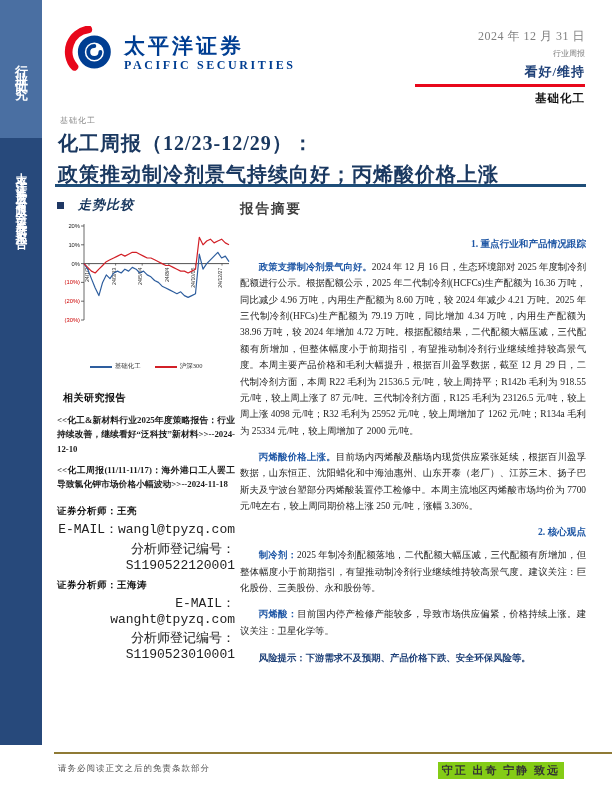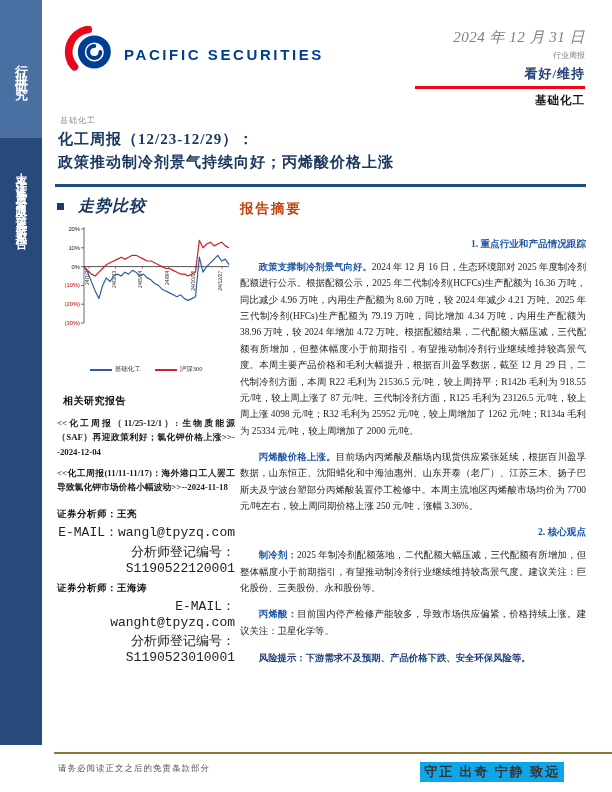--- a/index.html
+++ b/index.html
@@ -11,57 +11,57 @@
                display:flex;align-items:center;justify-content:center;}
   .sidebar-bottom{position:absolute;left:0;top:138px;width:42px;height:607px;background:#27497b;
                display:flex;align-items:flex-start;justify-content:center;padding-top:26px;box-sizing:border-box;}
   .v-text{writing-mode:vertical-rl;text-orientation:upright;color:#fff;font-weight:bold;}
   .v-top{font-size:13px;letter-spacing:7px;}
   .v-bottom{font-size:11.5px;letter-spacing:4px;font-weight:600;}
   
   .logo{position:absolute;left:64px;top:26px;display:flex;align-items:center;}
   .logo-text{margin-left:8px;}
   .logo-cn{font-size:21px;font-weight:bold;color:#003e92;letter-spacing:3px;line-height:1.1;}
-  .logo-en{font-size:15px;font-weight:bold;color:#003e92;letter-spacing:2.6px;
-           font-family:Liberation Sans, sans-serif;}
+  .logo-en{font-size:12px;font-weight:bold;color:#003e92;letter-spacing:2.6px;
+           font-family:Liberation Serif, serif;}
   .head-right{position:absolute;right:27px;top:28px;width:230px;text-align:right;}
-  .head-date{font-size:15px;color:#7f7f7f;letter-spacing:.5px;font-style:italic;}
+  .head-date{font-size:12px;color:#7f7f7f;letter-spacing:.5px;}
   .head-type{font-size:8px;color:#7f7f7f;margin-top:3px;}
   .head-rating{font-size:13px;color:#1f4178;font-weight:bold;margin-top:4px;letter-spacing:1px;}
   .head-redline{height:3px;background:#e8071b;width:170px;margin:3px 0 4px auto;}
   .head-industry{font-size:11.5px;color:#111;font-weight:bold;letter-spacing:1px;}
   
   .eyebrow{position:absolute;left:60px;top:115px;font-size:8px;color:#8a8a8a;letter-spacing:1px;}
-  .title{position:absolute;left:58px;top:128px;width:530px;font-size:15px;font-weight:bold;
+  .title{position:absolute;left:58px;top:128px;width:530px;font-size:20px;font-weight:bold;
          color:#1a3860;line-height:1.55;letter-spacing:1px;}
   .divider{position:absolute;left:55px;top:184px;width:531px;height:2.5px;background:#1f4e79;}
   
   .col-left{position:absolute;left:57px;top:196px;width:178px;}
   .col-right{position:absolute;left:240px;top:196px;width:346px;}
   .left-h{display:flex;align-items:center;margin:0 0 6px 0;}
   .sq{width:7px;height:7px;background:#1f3864;display:inline-block;margin-right:14px;}
-  .left-h span.t{font-size:16px;font-weight:bold;font-style:italic;color:#17365d;letter-spacing:1px;}
+  .left-h span.t{font-size:13px;font-weight:bold;font-style:italic;color:#17365d;letter-spacing:1px;}
   .legend{display:flex;justify-content:center;gap:14px;font-size:6.5px;color:#333;margin-top:2px;}
   .leg-item{display:flex;align-items:center;gap:3px;}
   .leg-line{display:inline-block;width:22px;height:2px;}
   .rel-h{font-size:10px;font-weight:bold;color:#111;margin:20px 0 8px 6px;letter-spacing:.5px;}
   .rel{font-size:8.8px;font-weight:600;line-height:1.62;margin:0 0 7px 0;color:#1c1c1c;text-align:justify;}
   .analysts{margin-top:14px;}
   .an-name{font-size:9.5px;font-weight:bold;color:#111;margin:6px 0 2px 0;letter-spacing:.5px;}
   .an-line{font-size:13px;color:#222;margin:0 0 2px 0;font-family:Liberation Mono, monospace;text-align:right;}
   
-  .sum-title{font-size:13.5px;font-weight:bold;color:#c2410c;letter-spacing:2px;margin:4px 0 20px 0;}
+  .sum-title{font-size:13.5px;font-weight:bold;color:#404040;letter-spacing:2px;margin:4px 0 20px 0;}
   .sec-h{font-size:9.6px;font-weight:bold;color:#1f57a5;margin:12px 0 8px 0;text-indent:2em;text-align:right;}
   .para{font-size:9.4px;line-height:1.74;text-align:justify;margin:0 0 10px 0;text-indent:2em;color:#1c1c1c;}
   .lead{font-weight:bold;color:#1f57a5;}
   .risk{font-size:9.4px;font-weight:bold;color:#1f4178;text-indent:2em;margin-top:12px;line-height:1.7;}
   
   .gold-line{position:absolute;left:54px;top:752px;width:558px;height:2px;background:#8f7a35;}
   .foot-left{position:absolute;left:58px;top:763px;font-size:8.5px;color:#555;letter-spacing:1px;}
-  .foot-right{position:absolute;right:48px;top:762px;font-size:13px;color:#333;background:#0ea5e9;
+  .foot-right{position:absolute;right:48px;top:762px;font-size:11px;color:#333;background:#84cc16;
               padding:1px 4px;letter-spacing:2px;font-weight:600;}
   svg text{font-family:"Liberation Sans","DejaVu Sans",sans-serif;}
 </style>
 </head>
 <body>
 
 <div class="page">
 
   <aside class="sidebar">
     <div class="sidebar-top">
@@ -74,20 +74,21 @@
 
   <div class="logo">
     <span>
       <svg width="52" height="52" viewBox="0 0 60 60">
         <path d="M28 4 A26 26 0 0 0 12 47" stroke="#e8071b" stroke-width="9" fill="none" stroke-linecap="round"></path>
         <circle cx="35" cy="30" r="15" stroke="#003e92" stroke-width="8" fill="none"></circle>
         <path d="M35 23 a7 7 0 1 0 7 7" stroke="#003e92" stroke-width="4.5" fill="none" stroke-linecap="round"></path>
       </svg>
     </span>
     <span class="logo-text">
+      <div class="logo-cn">太平洋证券</div>
       <div class="logo-en">PACIFIC SECURITIES</div>
     </span>
   </div>
 
   <div class="head-right">
     <div class="head-date">2024 年 12 月 31 日</div>
     <div class="head-type">行业周报</div>
     <div class="head-rating">看好/维持</div>
     <div class="head-redline"></div>
     <div class="head-industry">基础化工</div>
@@ -140,21 +141,21 @@
         <span class="leg-line" style="background: rgb(46, 94, 158);"></span>
         <span>基础化工</span>
       </span>
       <span class="leg-item">
         <span class="leg-line" style="background: rgb(210, 32, 39);"></span>
         <span>沪深300</span>
       </span>
     </div>
 
     <div class="rel-h">相关研究报告</div>
-    <p class="rel">&lt;&lt;化工周报（11/25-12/1）: 生物质能源（SAF）再迎政策利好；氯化钾价格上涨&gt;&gt;--2024-12-04</p>
+    <p class="rel">&lt;&lt;化工&amp;新材料行业2025年度策略报告：行业持续改善，继续看好“泛科技”新材料&gt;&gt;--2024-12-10</p>
     <p class="rel">&lt;&lt;化工周报(11/11-11/17)：海外港口工人罢工导致氯化钾市场价格小幅波动&gt;&gt;--2024-11-18</p>
 
     <div class="analysts">
       <div>
         <div class="an-name">证券分析师：王亮</div>
         <div class="an-line">E-MAIL：wangl@tpyzq.com</div>
         <div class="an-line">分析师登记编号：S1190522120001</div>
       </div>
       <div>
         <div class="an-name">证券分析师：王海涛</div>

